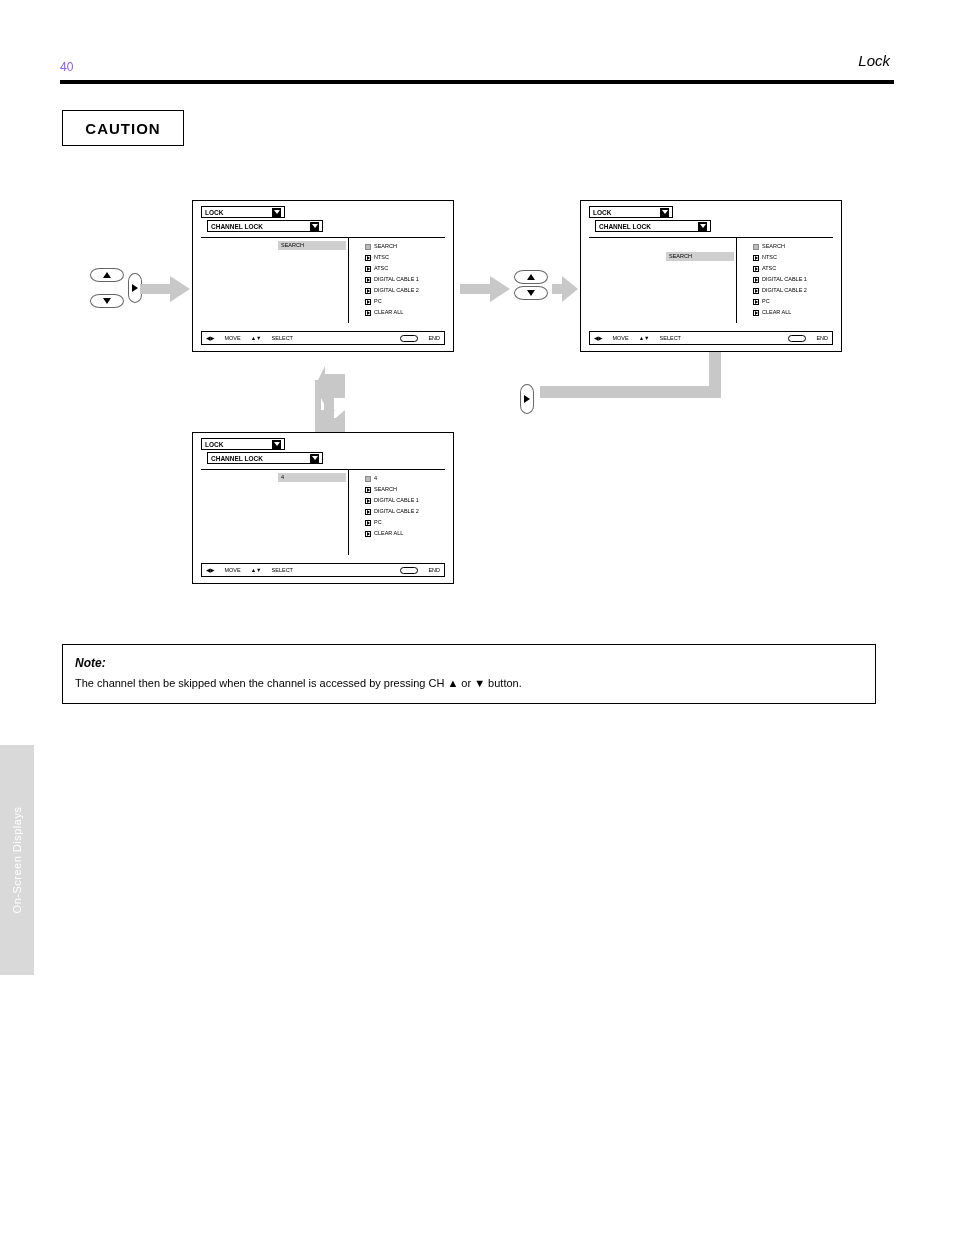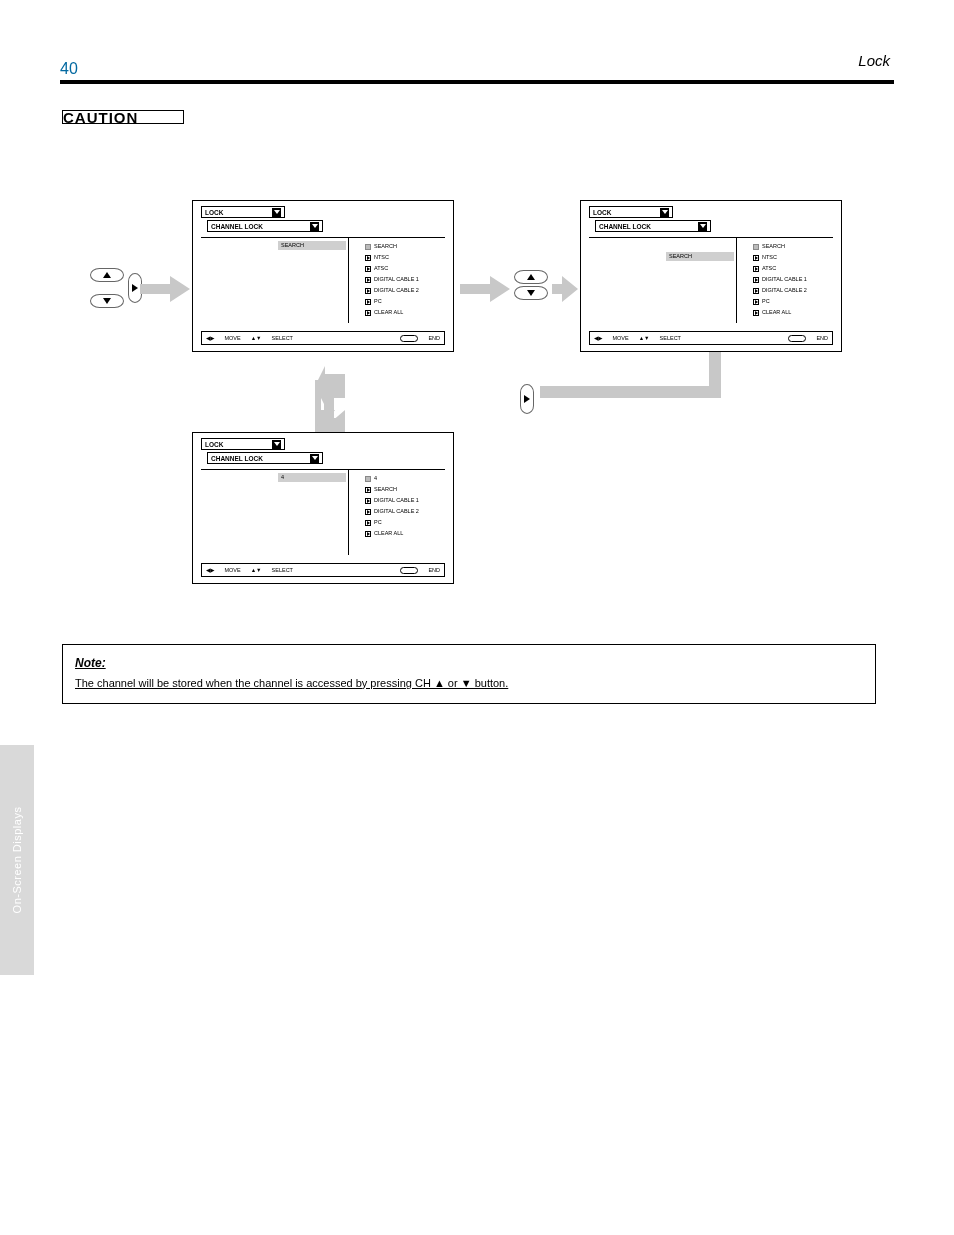--- a/index.html
+++ b/index.html
@@ -2,25 +2,25 @@
 <html><head>
 <meta charset="utf-8">
 <style>
   * { box-sizing: border-box; margin: 0; padding: 0; }
   html, body { width: 954px; font-family: Arial, Helvetica, sans-serif; background: #fff; color: #000; }
   .page { padding: 52px 60px 40px 54px; }
 
   .sidebar-vert { position: absolute; left: 0; top: 745px; width: 34px; height: 230px; background: #d9d9d9; color: #fff; font-size: 11px; display: flex; align-items: center; justify-content: center; }
   .sidebar-vert span { transform: rotate(-90deg); white-space: nowrap; letter-spacing: 0.5px; }
 
-  .page-num { position: absolute; left: 60px; top: 60px; font-size: 16px; color: #0369a1; }
+  .page-num { position: absolute; left: 60px; top: 60px; font-size: 12px; color: #8b5cf6; }
   .section-title { position: absolute; top: 52px; right: 64px; font-size: 15px; font-style: italic; color: #000; }
   .hr-heavy { position: absolute; top: 80px; left: 60px; right: 60px; height: 4px; background: #000; }
 
-  .caution-box { position: absolute; left: 62px; top: 110px; width: 122px; height: 14px; border: 1.5px solid #000; display: flex; align-items: center; font-size: 15px; font-weight: bold; letter-spacing: 1px; }
+  .caution-box { position: absolute; left: 62px; top: 110px; width: 122px; height: 36px; border: 1.5px solid #000; display: flex; align-items: center; justify-content: center; font-size: 15px; font-weight: bold; letter-spacing: 1px; }
 
   
   .remote-up, .remote-down { width: 34px; height: 14px; border: 1px solid #666; border-radius: 50% / 90%; display: flex; align-items: center; justify-content: center; background: #fff; }
   .remote-up .tri { width: 0; height: 0; border-left: 4px solid transparent; border-right: 4px solid transparent; border-bottom: 6px solid #000; }
   .remote-down .tri { width: 0; height: 0; border-left: 4px solid transparent; border-right: 4px solid transparent; border-top: 6px solid #000; }
   .remote-right { width: 14px; height: 30px; border: 1px solid #666; border-radius: 90% / 50%; display: flex; align-items: center; justify-content: center; background: #fff; }
   .remote-right .tri { width: 0; height: 0; border-top: 4px solid transparent; border-bottom: 4px solid transparent; border-left: 6px solid #000; }
 
   .arrow-thick { fill: #c8c8c8; }
 
@@ -35,21 +35,21 @@
   .osd .sep-v { position: absolute; top: 36px; bottom: 28px; width: 1px; background: #000; }
   .osd .items { position: absolute; top: 40px; right: 10px; width: 78px; font-size: 5.5px; line-height: 11px; }
   .osd .items .row { display: flex; align-items: center; }
   .osd .items .sq { width: 6px; height: 6px; border: 1px solid #000; margin-right: 3px; flex-shrink: 0; display: flex; align-items: center; justify-content: center; }
   .osd .items .sq.on::after { content: ""; width: 0; height: 0; border-top: 2px solid transparent; border-bottom: 2px solid transparent; border-left: 3px solid #000; }
   .osd .hl { position: absolute; top: 40px; width: 68px; height: 9px; background: #cfcfcf; }
   .osd .hl .label { font-size: 5.5px; padding-left: 3px; line-height: 9px; }
   .osd .footer { position: absolute; left: 8px; right: 8px; bottom: 6px; height: 14px; border: 1px solid #000; display: flex; align-items: center; font-size: 5.5px; padding: 0 4px; gap: 10px; }
   .osd .footer .pill { border: 1px solid #000; border-radius: 4px; width: 18px; height: 7px; }
 
-  .note-box { position: absolute; left: 62px; right: 78px; top: 644px; border: 1.5px solid #000; padding: 10px 4px 12px 12px; font-size: 11px; line-height: 1.4; text-decoration: underline; }
+  .note-box { position: absolute; left: 62px; right: 78px; top: 644px; border: 1.5px solid #000; padding: 10px 4px 12px 12px; font-size: 11px; line-height: 1.4; }
   .note-box .note-title { font-size: 12px; font-weight: bold; font-style: italic; margin-bottom: 4px; }
 </style>
 </head>
 <body>
 
 <div class="page">
 
   <div class="sidebar-vert">
     <span>On-Screen Displays</span>
   </div>
@@ -266,16 +266,16 @@
         <span>MOVE</span>
       <span>▲▼</span>
         <span>SELECT</span>
       <span class="pill" style="margin-left:auto;"></span>
         <span>END</span>
     </div>
   </div>
 
   <div class="note-box">
     <div class="note-title">Note:</div>
-    <div>The channel will be stored when the channel is accessed by pressing CH ▲ or ▼ button.</div>
+    <div>The channel then be skipped when the channel is accessed by pressing CH ▲ or ▼ button.</div>
   </div>
 
 </div>
 
 </body></html>

